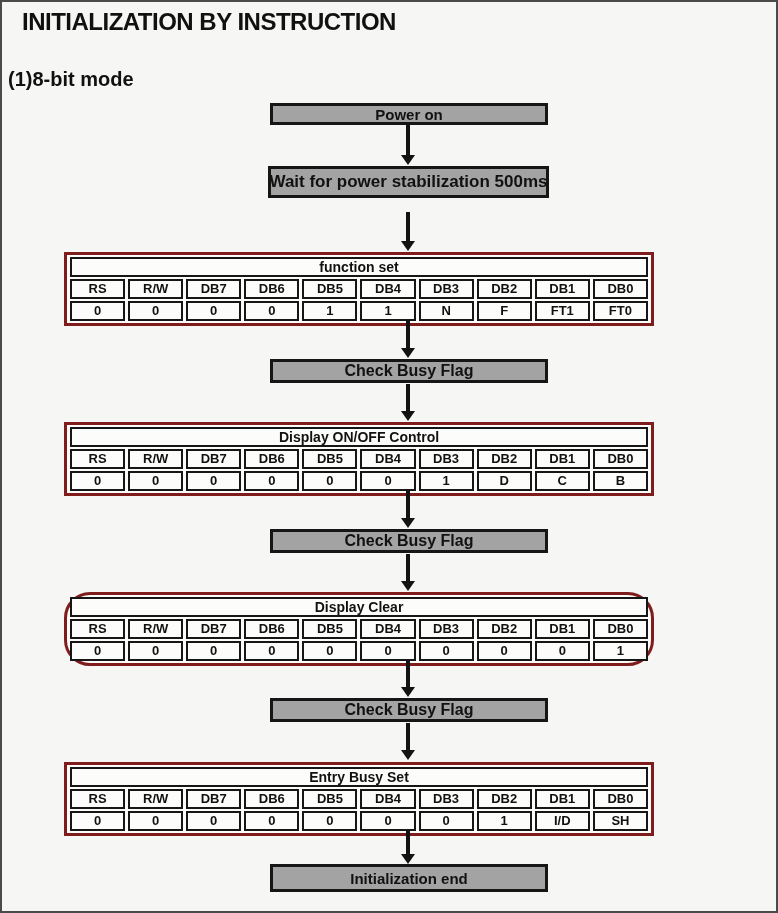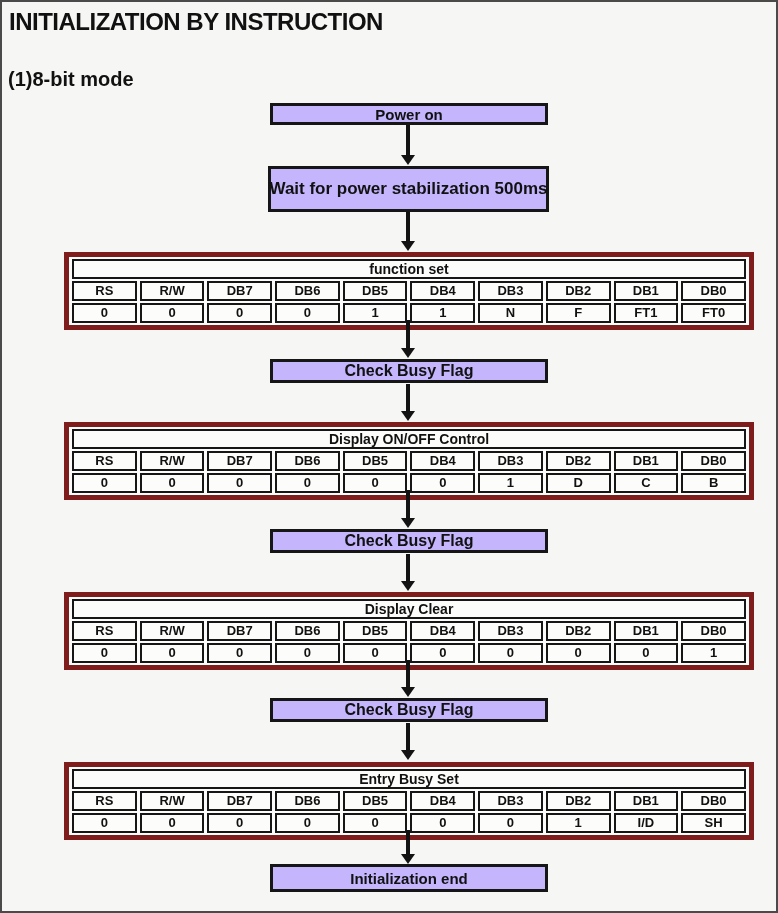--- a/index.html
+++ b/index.html
@@ -2,44 +2,44 @@
 <html><head>
 <meta charset="utf-8">
 <style>
   html,body{margin:0;padding:0;background:#e8e8e8;}
   .canvas{
     position:relative;width:778px;height:913px;box-sizing:border-box;
     background:#f6f6f4;border:2px solid #4a4a4a;overflow:hidden;
     font-family:"Liberation Sans", sans-serif;color:#111;
   }
   .page-title{
-    position:absolute;left:7px;top:6px;font-size:24px;font-weight:bold;
+    position:absolute;left:20px;top:6px;font-size:24px;font-weight:bold;
     letter-spacing:-0.5px;white-space:nowrap;
   }
   .section-label{
     position:absolute;left:6px;top:66px;font-size:20px;font-weight:bold;
     white-space:nowrap;
   }
   .fbox{
     position:absolute;box-sizing:border-box;border:3px solid #161616;
-    background:#c4b5fd;display:flex;align-items:center;justify-content:center;
+    background:#a3a3a3;display:flex;align-items:center;justify-content:center;
     font-weight:bold;white-space:nowrap;
   }
   .arrow{
     position:absolute;left:399px;width:14px;display:flex;flex-direction:column;
     align-items:center;
   }
   .arrow .stem{width:4px;flex:1;background:#131313;}
   .arrow .head{
     width:0;height:0;border-left:7px solid transparent;
     border-right:7px solid transparent;border-top:10px solid #131313;
   }
   table.dtable{
-    position:absolute;box-sizing:border-box;width:690px;left:62px;
-    border:5px solid #7f1d1d;background:#fcfcfa;border-collapse:separate;
+    position:absolute;box-sizing:border-box;width:590px;left:62px;
+    border:3px solid #7f1d1d;background:#fcfcfa;border-collapse:separate;
     border-spacing:3px 2px;table-layout:fixed;
   }
   table.dtable td{
     box-sizing:border-box;border:2px solid #161616;background:#fcfcfa;
     text-align:center;font-weight:bold;font-size:13px;line-height:14px;
     padding:1px 0;overflow:hidden;
   }
   table.dtable td.ttl{font-size:14px;}
 </style>
 </head>
@@ -50,21 +50,21 @@
   <div class="page-title">INITIALIZATION BY INSTRUCTION</div>
   <div class="section-label">(1)8-bit mode</div>
 
   <div class="fbox" style="left:268px;top:101px;width:278px;height:22px;font-size:15px;">Power on</div>
 
   <div class="arrow" style="top:123px;height:40px;">
     <div class="stem"></div>
     <div class="head"></div>
   </div>
 
-  <div class="fbox" style="left:266px;top:164px;width:281px;height:46px;font-size:17px;">Wait for power stabilization 500ms</div>
+  <div class="fbox" style="left:266px;top:164px;width:281px;height:32px;font-size:17px;">Wait for power stabilization 500ms</div>
 
   <div class="arrow" style="top:210px;height:39px;">
     <div class="stem"></div>
     <div class="head"></div>
   </div>
 
   <table class="dtable" style="top:250px;">
     <tbody>
         <tr>
           <td class="ttl" colspan="10">function set</td>
@@ -145,21 +145,21 @@
     <div class="head"></div>
   </div>
 
   <div class="fbox" style="left:268px;top:527px;width:278px;height:24px;font-size:16px;">Check Busy Flag</div>
 
   <div class="arrow" style="top:552px;height:37px;">
     <div class="stem"></div>
     <div class="head"></div>
   </div>
 
-  <table class="dtable" style="top:590px;">
+  <table class="dtable" style="top:590px;border-radius:26px;">
     <tbody>
         <tr>
           <td class="ttl" colspan="10">Display Clear</td>
         </tr>
     <tr>
       <td>RS</td>
       <td>R/W</td>
       <td>DB7</td>
       <td>DB6</td>
       <td>DB5</td>

